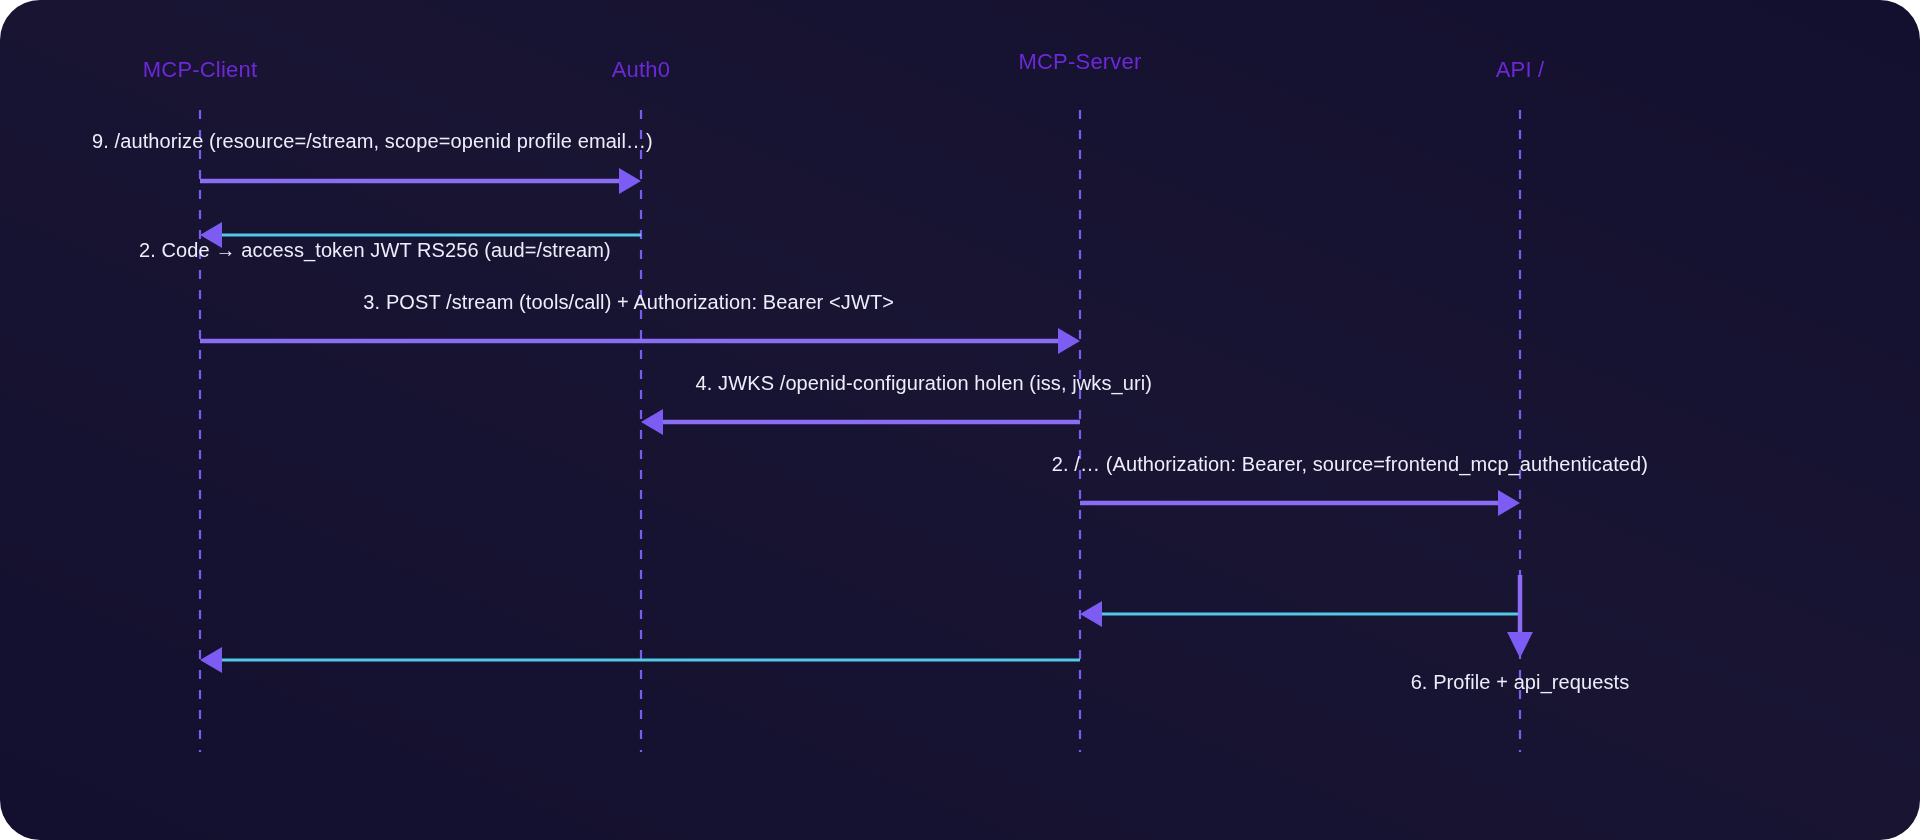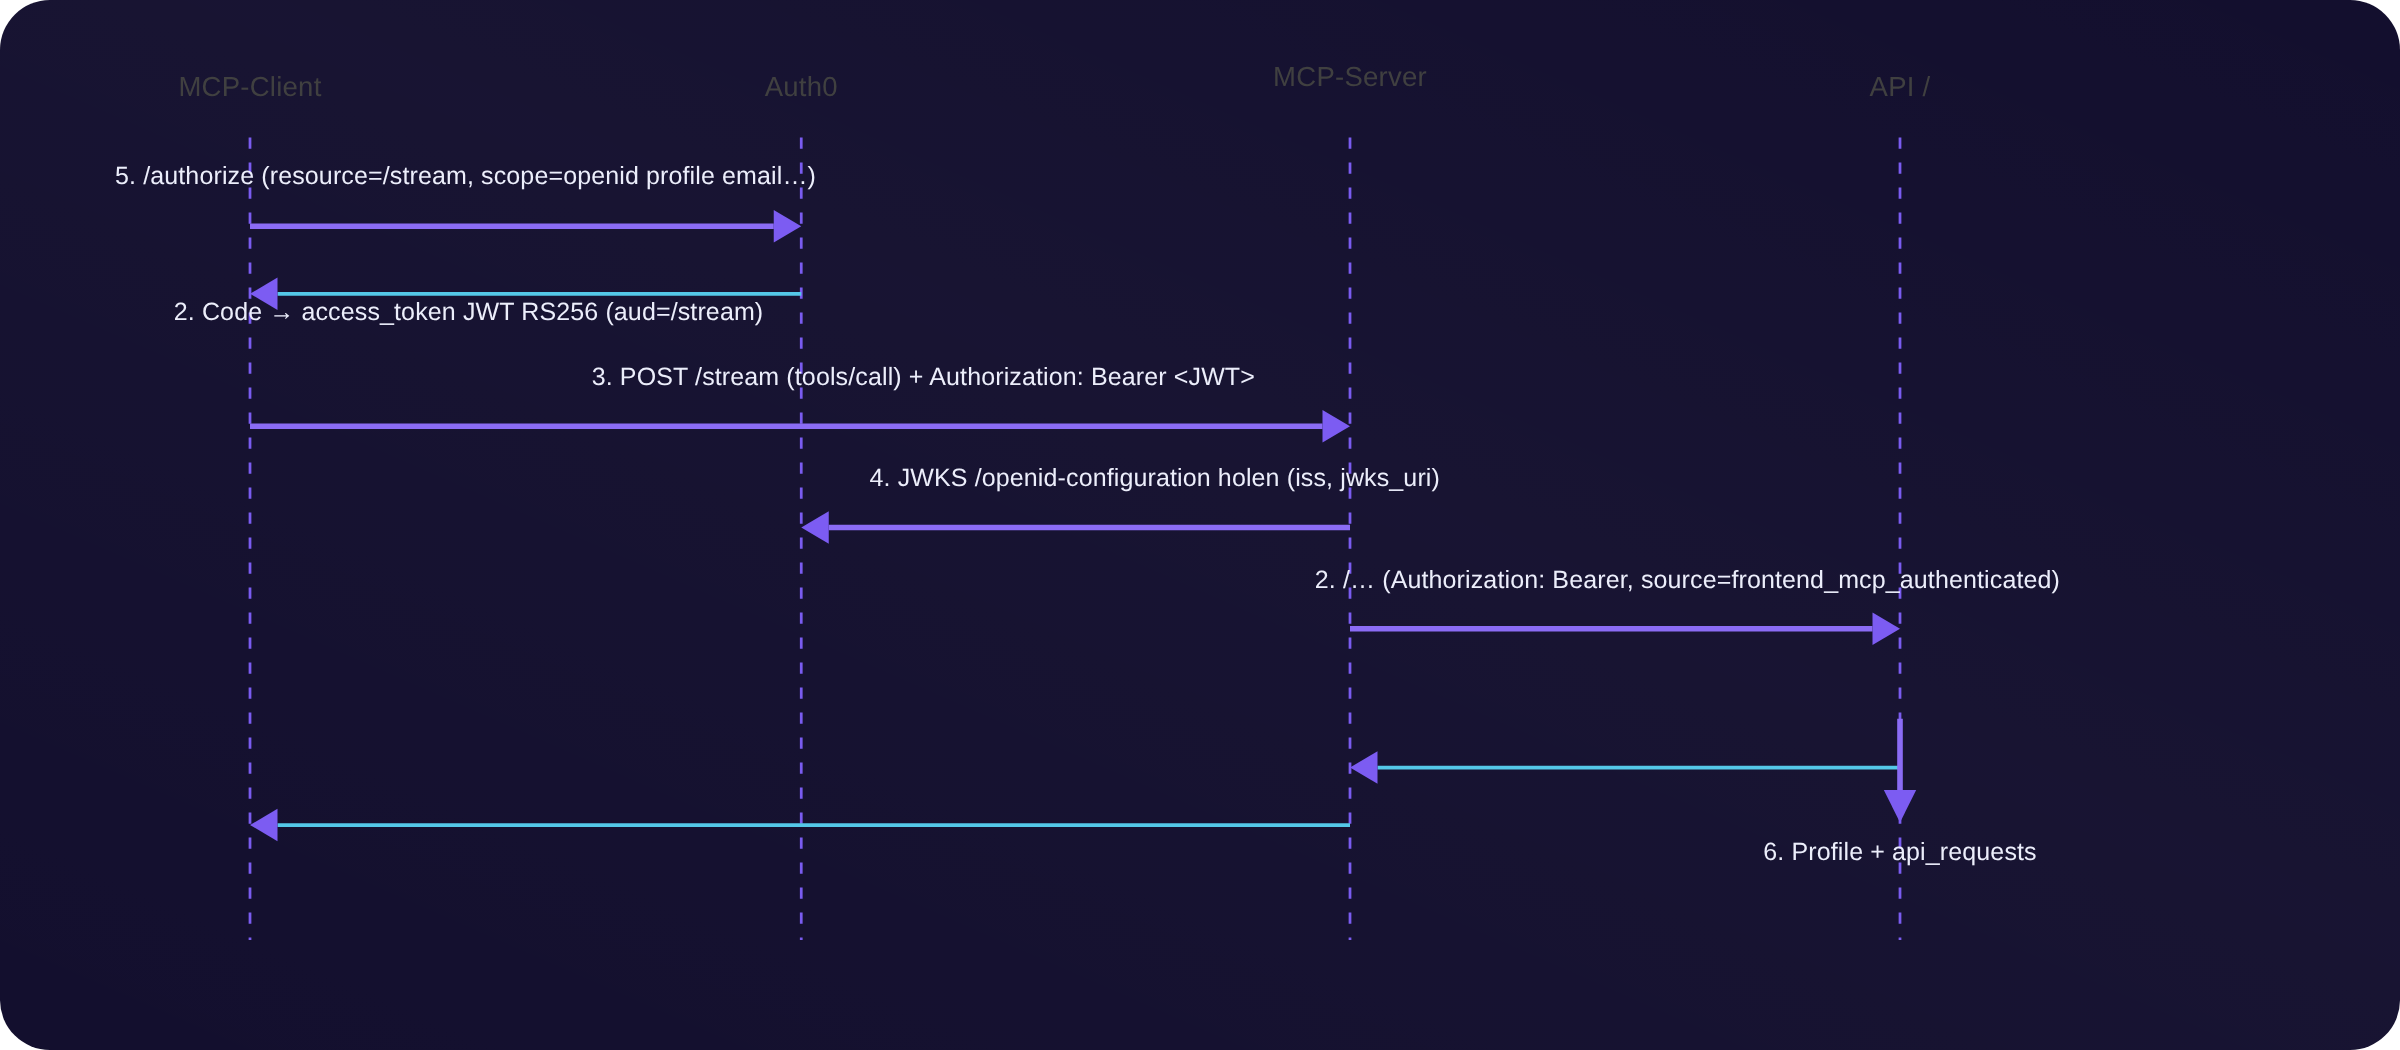--- a/index.html
+++ b/index.html
@@ -22,21 +22,21 @@
     position: absolute;
     inset: 0;
     width: 1920px;
     height: 840px;
     display: block;
   }
   .lane-title {
     position: absolute;
     transform: translateX(-50%);
     font-size: 22px;
-    color: #404040;
+    color: #6d28d9;
     letter-spacing: 0.2px;
     white-space: nowrap;
     text-align: right;
   }
   .msg-label {
     position: absolute;
     font-size: 20px;
     color: #eceefb;
     white-space: nowrap;
     letter-spacing: 0.1px;
@@ -94,20 +94,20 @@
       <g>
         <line x1="1520" y1="575" x2="1520" y2="632" stroke="#8b6cf5" stroke-width="4.5"></line>
         <polygon points="1520,658 1507.0588235294117,632 1532.9411764705883,632" fill="#7c5cf2"></polygon>
       </g>
     </svg>
   <div id="labels-layer">
       <div class="lane-title" style="left: 200px; top: 57px;">MCP-Client</div>
       <div class="lane-title" style="left: 641px; top: 57px;">Auth0</div>
       <div class="lane-title" style="left: 1080px; top: 49px;">MCP-Server</div>
       <div class="lane-title" style="left: 1520px; top: 57px;">API /</div>
-      <div class="msg-label anchor-start" style="left: 92px; top: 130px;">5. /authorize (resource=/stream, scope=openid profile email…)</div>
+      <div class="msg-label anchor-start" style="left: 92px; top: 130px;">9. /authorize (resource=/stream, scope=openid profile email…)</div>
       <div class="msg-label anchor-start" style="left: 139px; top: 239px;">2. Code → access_token JWT RS256 (aud=/stream)</div>
-      <div class="msg-label anchor-end" style="left: 1004px; top: 291px;">3. POST /stream (tools/call) + Authorization: Bearer &lt;JWT&gt;</div>
+      <div class="msg-label anchor-end" style="left: 894px; top: 291px;">3. POST /stream (tools/call) + Authorization: Bearer &lt;JWT&gt;</div>
       <div class="msg-label anchor-end" style="left: 1128px; top: 372px; margin-left: 24px;">4. JWKS /openid-configuration holen (iss, jwks_uri)</div>
       <div class="msg-label anchor-end" style="left: 1648px; top: 453px;">2. /… (Authorization: Bearer, source=frontend_mcp_authenticated)</div>
       <div class="msg-label anchor-mid" style="left: 1520px; top: 671px;">6. Profile + api_requests</div>
     </div>
 </div>
 
 </body></html>

